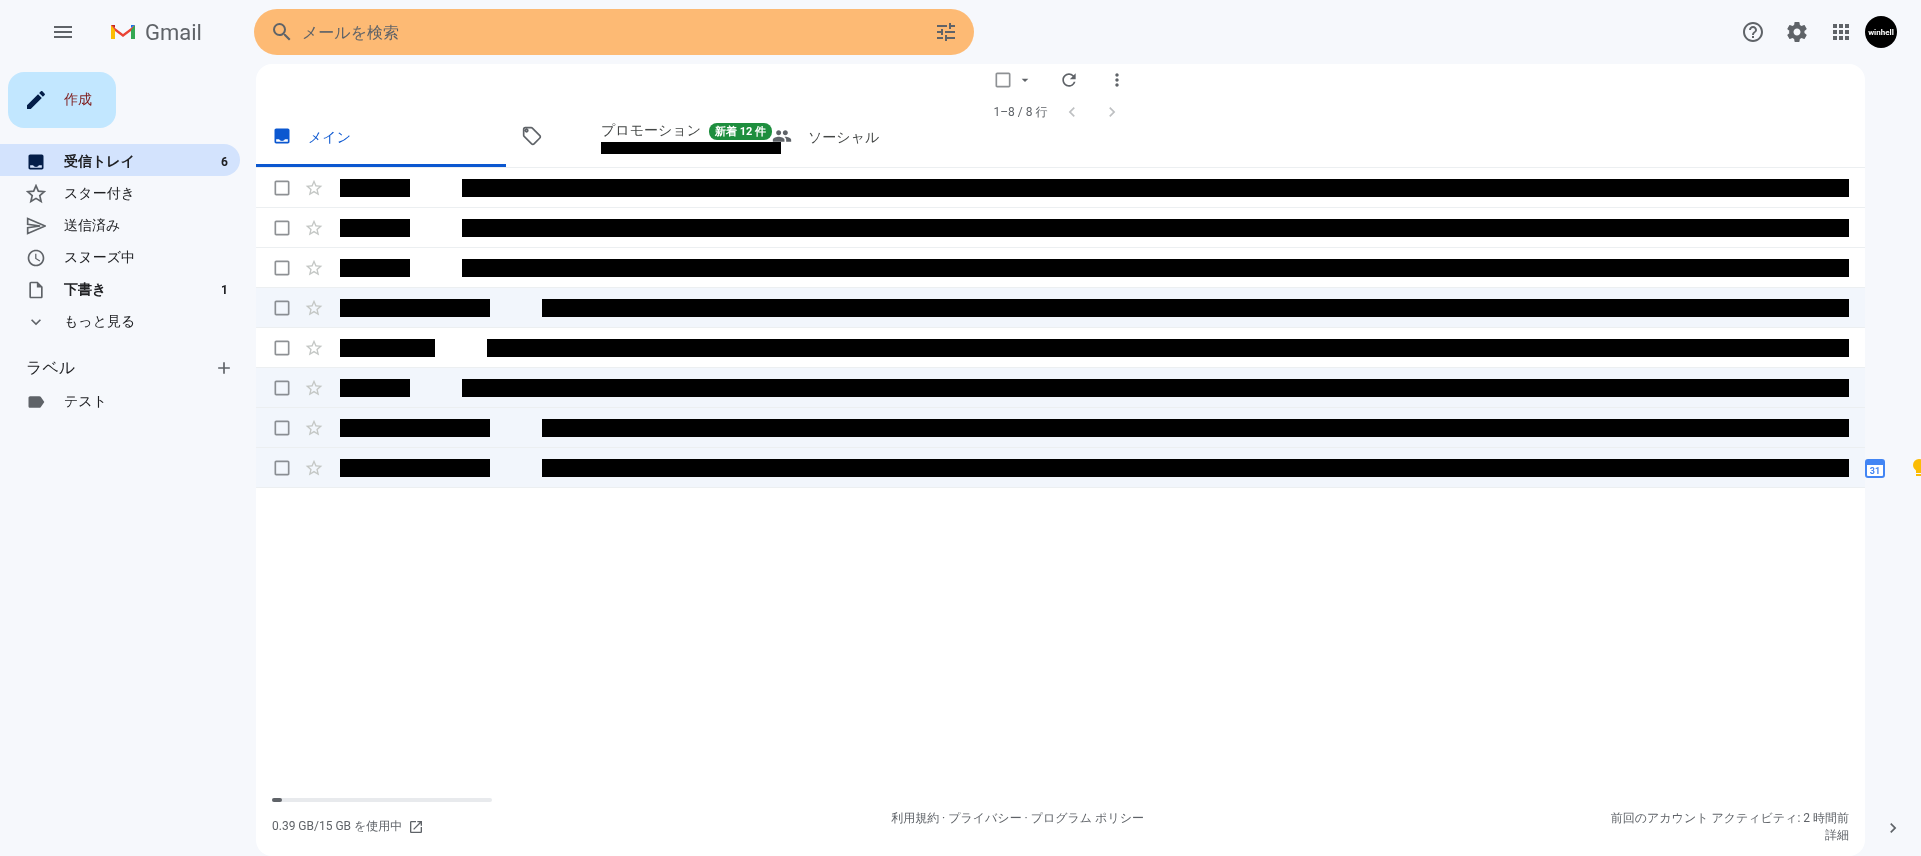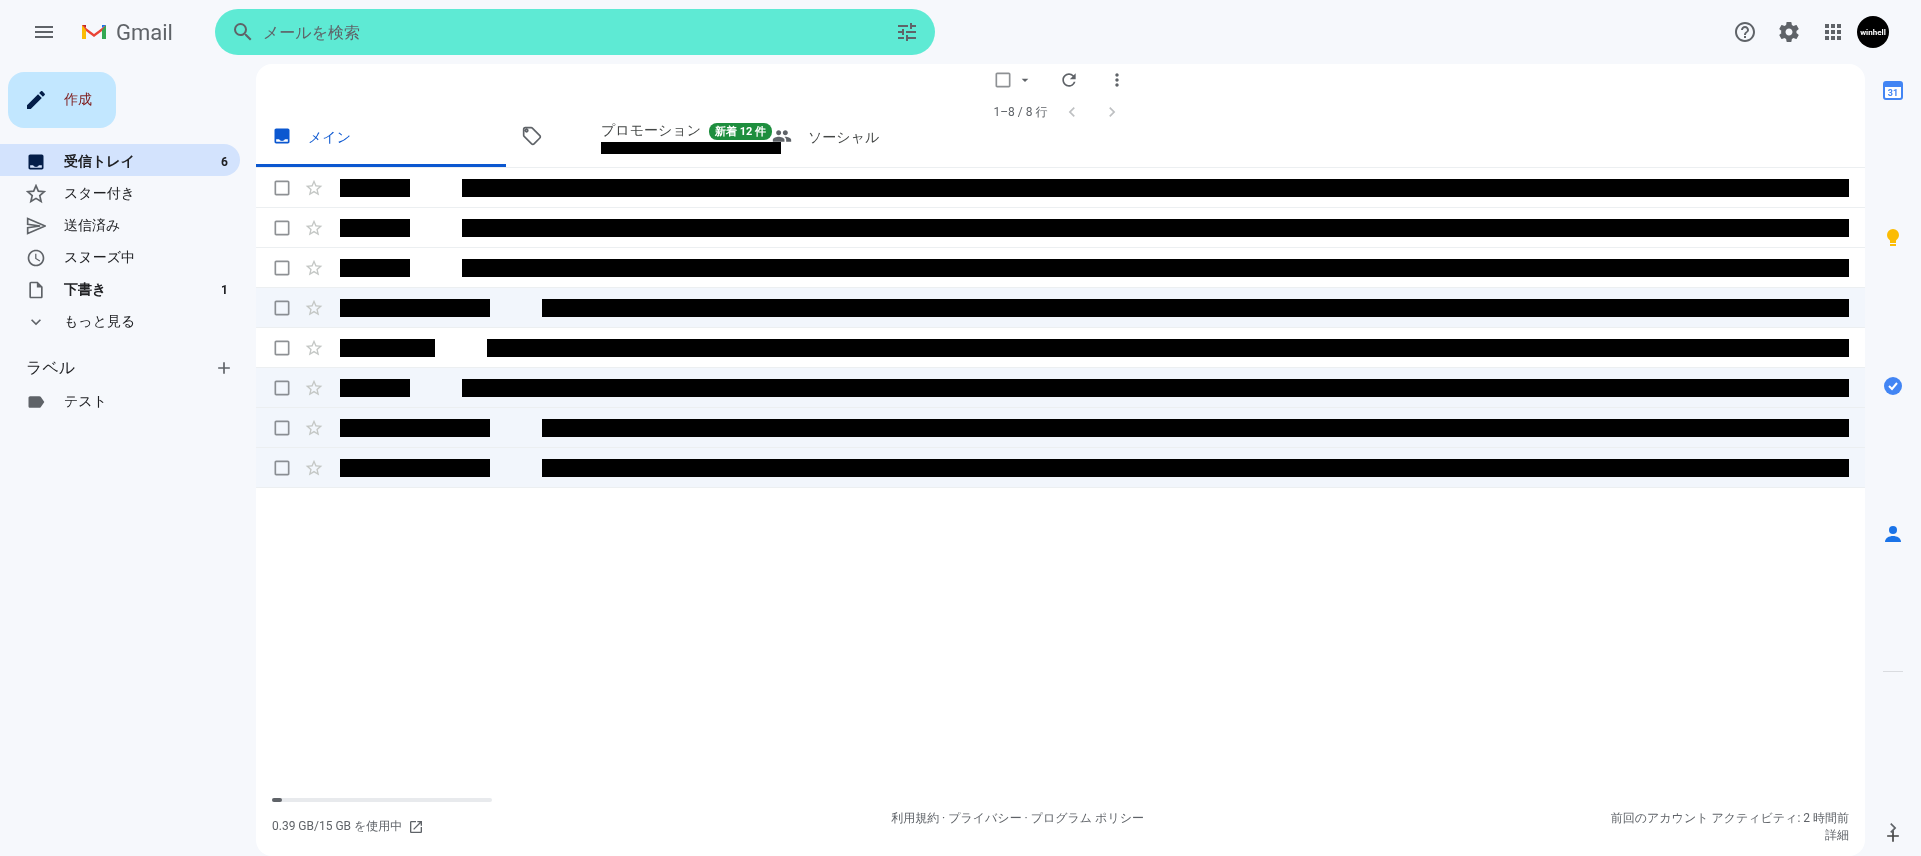--- a/index.html
+++ b/index.html
@@ -1,24 +1,24 @@
 <!DOCTYPE html>
 <html><head>
 <meta charset="utf-8">
 <style>
 * { margin: 0; padding: 0; box-sizing: border-box; font-family: 'Google Sans', Roboto, Arial, sans-serif; }
 body { background: #f6f8fc; width: 1921px; height: 856px; overflow: hidden; position: relative; }
 
 
-.header { height: 64px; display: flex; align-items: center; padding: 0 20px; gap: 12px; }
+.header { height: 64px; display: flex; align-items: center; padding: 0 12px; gap: 22px; margin-left: 27px; }
 .hamburger { width: 48px; height: 48px; display: flex; align-items: center; justify-content: center; border-radius: 50%; cursor: pointer; }
 .logo-wrap { display: flex; align-items: center; gap: 8px; padding-right: 30px; }
 .gmail-text { font-size: 22px; color: #5f6368; font-weight: 400; }
 .search-wrap { flex: 0 0 720px; }
-.search-bar { background: #5eead4; border-radius: 24px; height: 46px; display: flex; align-items: center; padding: 0 8px; }
+.search-bar { background: #fdba74; border-radius: 24px; height: 46px; display: flex; align-items: center; padding: 0 8px; }
 .search-icon-btn { width: 40px; height: 40px; display: flex; align-items: center; justify-content: center; border-radius: 50%; }
 .search-input { flex: 1; border: none; background: transparent; font-size: 16px; outline: none; color: #5f6368; }
 .search-input::placeholder { color: #5f6368; }
 .tune-btn { width: 40px; height: 40px; display: flex; align-items: center; justify-content: center; border-radius: 50%; cursor: pointer; }
 .header-spacer { flex: 1; }
 .header-right { display: flex; align-items: center; gap: 4px; padding-right: 12px; }
 .header-icon-btn { width: 40px; height: 40px; display: flex; align-items: center; justify-content: center; border-radius: 50%; cursor: pointer; }
 .avatar { width: 32px; height: 32px; border-radius: 50%; background: #000; display: flex; align-items: center; justify-content: center; color: #fff; font-size: 8px; font-weight: bold; }
 
 
@@ -73,21 +73,21 @@
 
 .footer { display: flex; justify-content: space-between; padding: 12px 16px; font-size: 12px; color: #5f6368; margin-top: auto; position: relative; }
 .footer::before { content:''; position:absolute; top:0; left:16px; width:220px; height:4px; background:#e8eaed; border-radius:2px; }
 .footer::after { content:''; position:absolute; top:0; left:16px; width:10px; height:4px; background:#5f6368; border-radius:2px; }
 .storage-row { display:flex; align-items:center; gap:6px; margin-top:8px; }
 .footer-center { text-align: center; }
 .footer-right { text-align: right; }
 .footer-link { color: #5f6368; text-decoration: none; }
 
 
-.right-rail { position: absolute; right: 0; top: 64px; width: 56px; bottom: 0; display: flex; flex-direction: column; align-items: center; gap: 24px; padding-top: 16px; justify-content: space-between; }
+.right-rail { position: absolute; right: 0; top: 64px; width: 56px; bottom: 0; display: flex; align-items: center; gap: 24px; padding-top: 16px; }
 .rail-icon { width: 20px; height: 20px; display: flex; align-items: center; justify-content: center; cursor: pointer; }
 .rail-plus { width: 40px; height: 40px; display: flex; align-items: center; justify-content: center; cursor: pointer; margin-top: 16px; }
 .rail-divider { width:20px; height:1px; background:#dadce0; }
 .rail-expand { position: absolute; bottom: 12px; right: 12px; width: 32px; height: 32px; display: flex; align-items: center; justify-content: center; cursor: pointer; }
 
 
 svg { fill: #5f6368; }
 .checkbox-svg { fill: #5f6368; opacity:.7; }
 .star-svg { fill: #c4c7c5; }
 </style>

